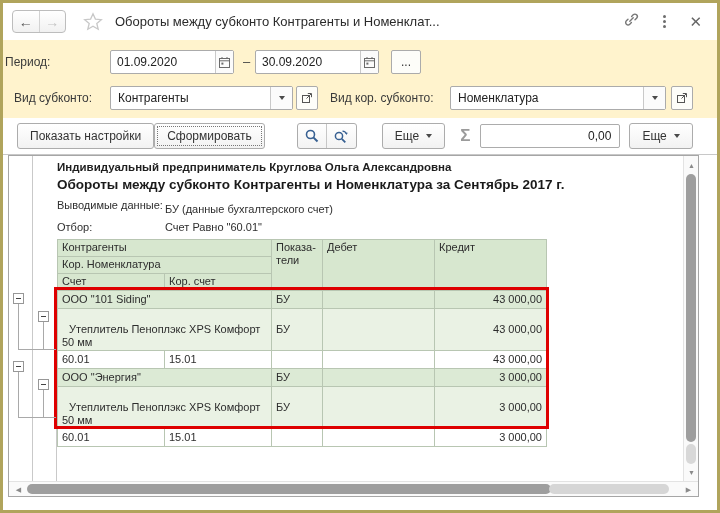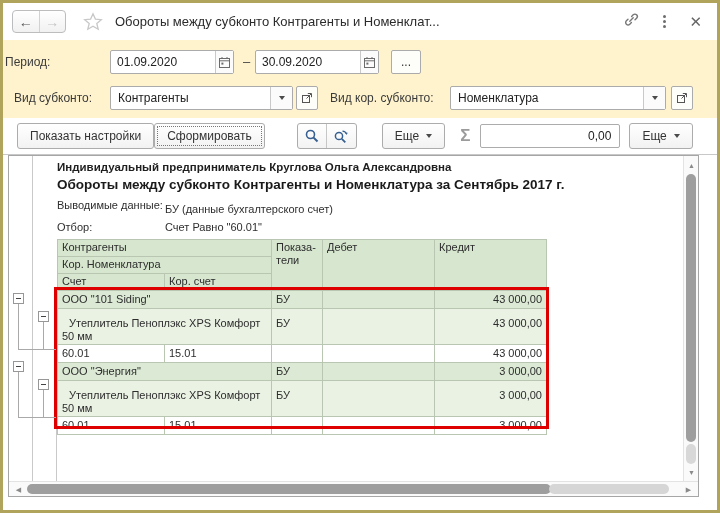--- a/index.html
+++ b/index.html
@@ -53,21 +53,21 @@
   .sep1{position:absolute; left:23px; top:0; width:1px; height:325px; background:#c9c9c9;}
   .sep2{position:absolute; left:47px; top:270px; width:1px; height:55px; background:#c9c9c9;}
   .org-line{position:absolute; left:48px; top:5px; font-size:11.5px; font-weight:bold; color:#1f1f1f; white-space:nowrap;}
   .rep-title{position:absolute; left:48px; top:21px; font-size:13.5px; font-weight:bold; color:#1a1a1a; white-space:nowrap;}
   .meta{position:absolute; font-size:11px; color:#2e2e2e; white-space:nowrap;}
 
   table.rt{position:absolute; left:48px; top:83px; width:489px; border-collapse:collapse; table-layout:fixed; font-size:11px; line-height:13px; color:#2d2d2d;}
   table.rt td{border:1px solid #b8c6b2; padding:1px 4px; overflow:hidden;}
   table.rt thead td{background:var(--c-head); height:17px; vertical-align:top;}
   tr.row-group td{background:var(--c-group); height:18px;}
-  tr.row-detail td{background:var(--c-detail); height:32px; vertical-align:top; padding-top:8px;}
+  tr.row-detail td{background:var(--c-detail); height:32px; vertical-align:top; padding-top:14px;}
   tr.row-account td{background:#fff; height:18px;}
   td.c-name{padding-left:6px;}
   tr.row-detail td.c-name{text-indent:7px; padding-left:4px;}
   td.c-acc{padding-left:28px;}
   td.c-corr{padding-left:7px;}
   td.c-ind{padding-left:5px;}
   td.c-cred{text-align:right; padding-right:4px;}
 
   .redbox{position:absolute; left:45px; top:131px; width:495px; height:142px; border:3px solid var(--c-red); pointer-events:none;}
 

